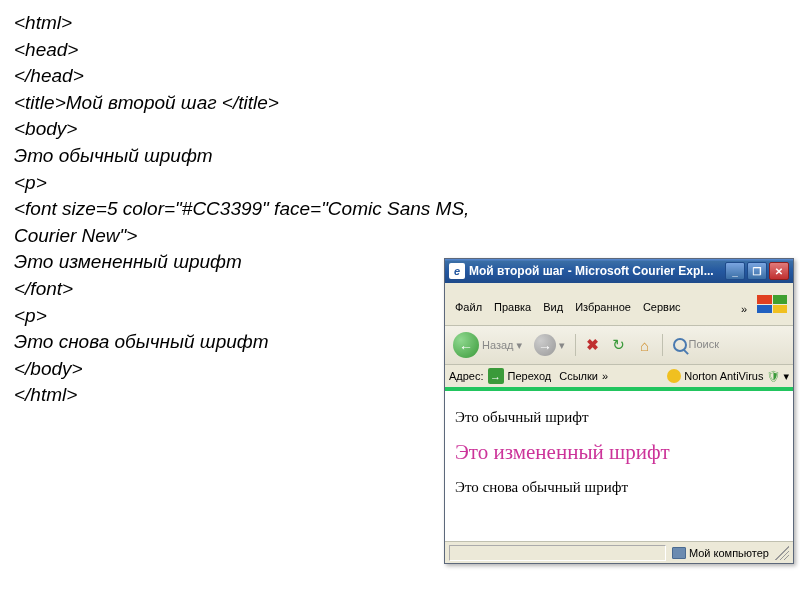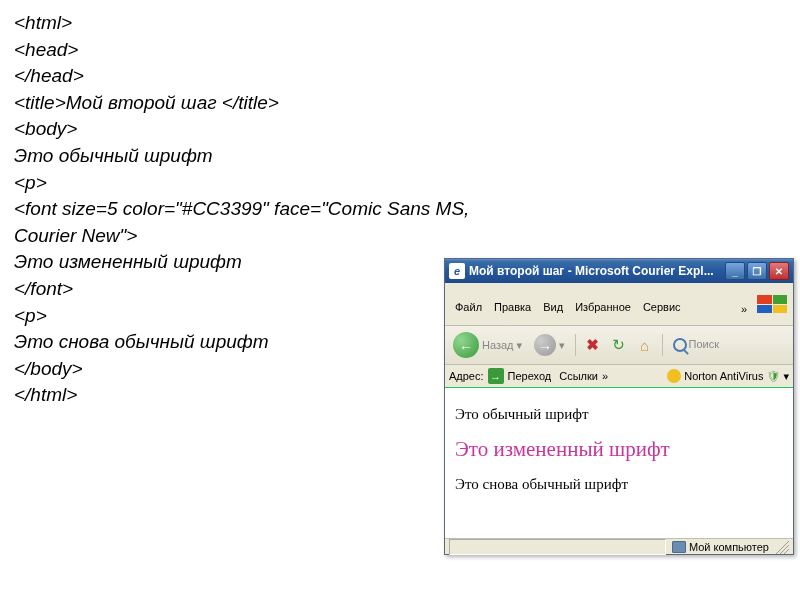--- a/index.html
+++ b/index.html
@@ -128,21 +128,21 @@
     width:14px; height:14px; border:2px solid #4a7ab0; border-radius:50%;
     position:relative;
   }
   .mag::after { content:""; position:absolute; width:6px; height:2px; background:#4a7ab0; bottom:-3px; right:-4px; transform:rotate(45deg); }
 
   .addrbar {
     display: flex; align-items: center;
     padding: 3px 4px;
     gap: 4px;
     background: #ece9d8;
-    border-bottom: 1px solid #22c55e;
+    border-bottom: 4px solid #22c55e;
     font-size: 11px;
   }
   .go-btn {
     width:16px; height:16px; background:#3a9a3a;
     display:flex; align-items:center; justify-content:center;
     color:#fff; font-size:11px; border-radius:2px;
   }
   .norton {
     width:14px; height:14px; background:#f0c020; border-radius:50%;
     display:inline-block; vertical-align:middle;
@@ -161,21 +161,21 @@
     color: #CC3399;
     font-size: 21px;
     margin: 14px 0;
   }
   .content-area p { margin: 10px 0; }
 
   .statusbar {
     display:flex; align-items:center;
     background:#ece9d8;
     border-top:1px solid #c0c0b0;
-    height:16px;
+    height:22px;
     padding:0 4px;
     gap:6px;
     font-size:11px;
   }
   .status-left { flex:1; border:1px inset #fff; height:16px; }
   .status-comp { display:flex; align-items:center; gap:3px; }
   .comp-ico {
     width:14px; height:12px; background:#6b8bb0; border:1px solid #4a6a90;
     border-radius:1px;
   }

